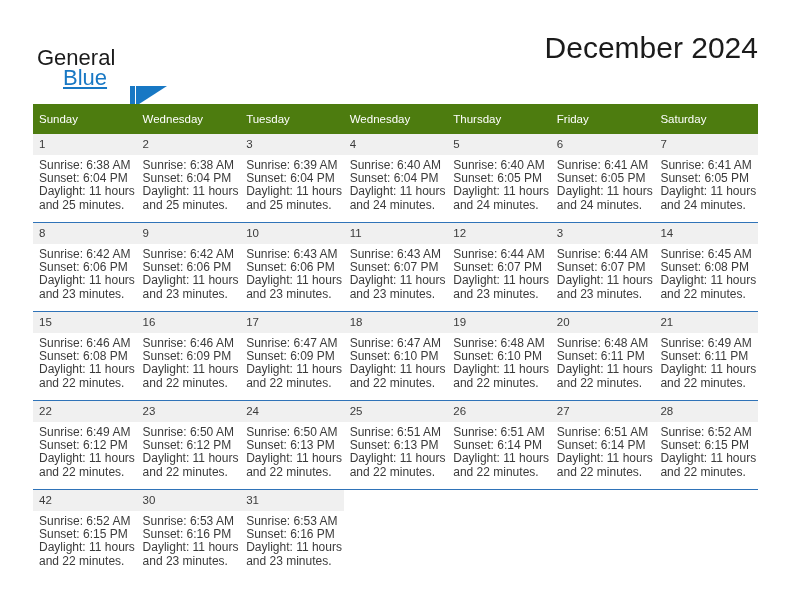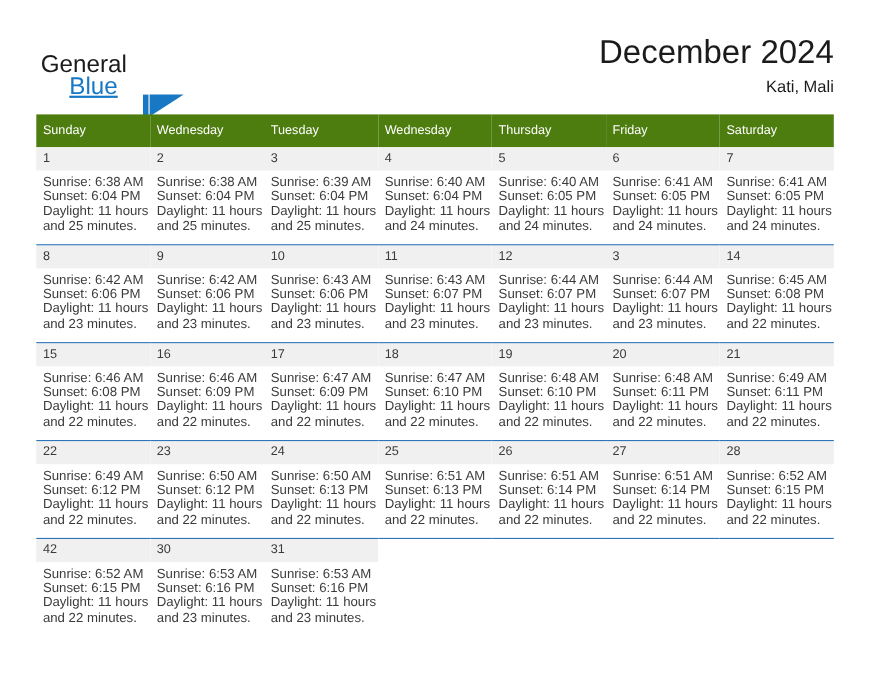--- a/index.html
+++ b/index.html
@@ -172,21 +172,20 @@
       <span class="brand-general">General</span>
       <span class="brand-blue">Blue</span>
       <span class="brand-mark">
         <span class="bar"></span>
         <span class="tri"></span>
       </span>
     </div>
 
     <div class="title-block">
       <div class="cal-title">December 2024</div>
-      <div class="cal-subtitle">Kati, Mali</div>
     </div>
 
   </div>
 
   <table class="calendar">
     <colgroup>
       <col>
         <col>
         <col>
         <col>

